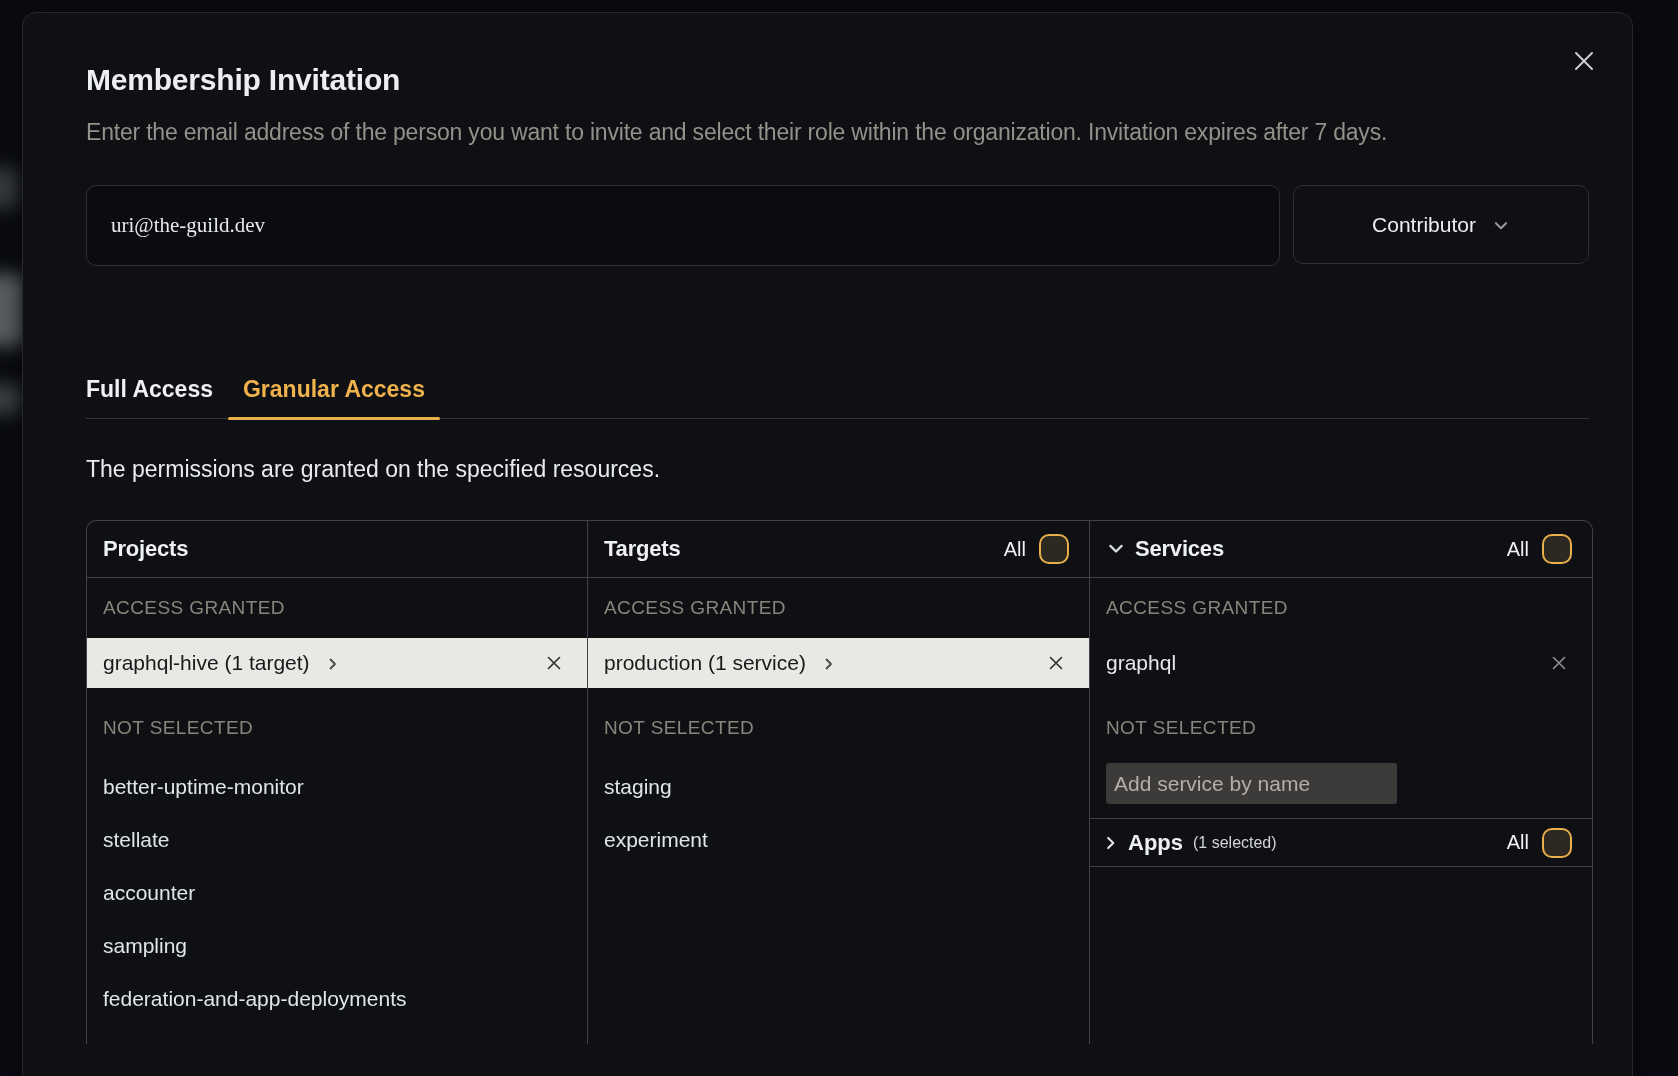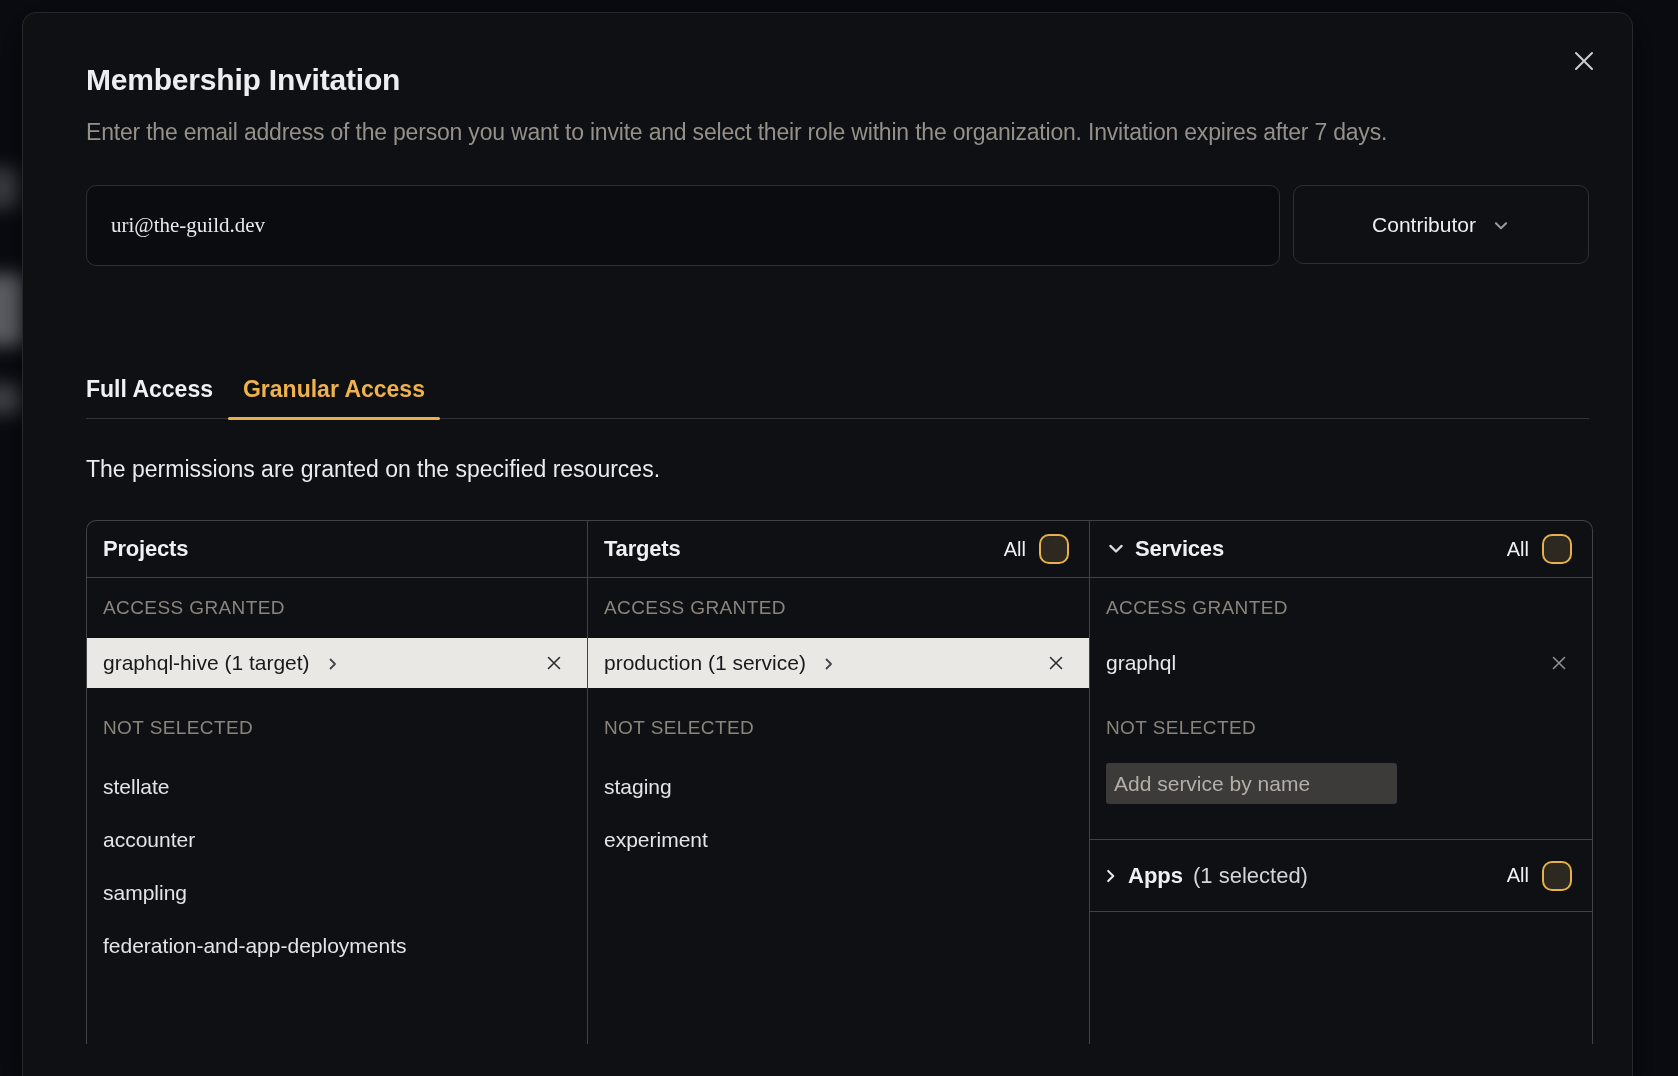--- a/index.html
+++ b/index.html
@@ -78,26 +78,26 @@
 
   .items { margin-top:18px; }
   .item { height:53px; display:flex; align-items:center; padding:0 16px;
           font-size:21px; color:#e2e5e8; cursor:pointer; }
 
   .svc-input { display:block; margin:21px 0 0 16px; width:291px; height:41px;
                background:#3c3b39; border:none; border-radius:3px; padding:0 8px;
                font-size:21px; color:#e2e2e0; font-family:inherit; outline:none; }
   .svc-input::placeholder { color:#b2afa9; }
 
-  .apps-row { margin-top:35px; height:73px; border-top:1px solid #404248;
+  .apps-row { margin-top:14px; height:49px; border-top:1px solid #404248;
               border-bottom:1px solid #404248; display:flex; align-items:center;
               padding:0 20px 0 12px; cursor:pointer; }
   .apps-chev { color:#e8e8ea; display:flex; margin-right:8px; }
   .apps-title { font-size:22px; font-weight:700; color:#eef0f2; }
-  .apps-count { margin-left:10px; font-size:22px; color:#d2d4d6; }
+  .apps-count { margin-left:10px; font-size:16px; color:#d2d4d6; }
 </style>
 </head>
 <body>
 
 <div class="screen">
   <div class="blob blob1"></div>
   <div class="blob blob2"></div>
   <div class="blob blob3"></div>
 
   <div class="modal">
@@ -150,20 +150,21 @@
             <button class="row-x">
               <span style="display:flex">
                 <svg width="18" height="18" viewBox="0 0 18 18" fill="none" stroke="currentColor" stroke-width="1.6" stroke-linecap="round">
                     <path d="M3.5 3.5 L14.5 14.5 M14.5 3.5 L3.5 14.5"></path>
                   </svg>
               </span>
             </button>
           </div>
           <div class="section-label ns">NOT SELECTED</div>
           <div class="items">
+            <div class="item">better-uptime-monitor</div>
             <div class="item">stellate</div>
             <div class="item">accounter</div>
             <div class="item">sampling</div>
             <div class="item">federation-and-app-deployments</div>
           </div>
         </div>
 
         <div class="col">
           <div class="col-header">
             <span class="col-title">Targets</span>

